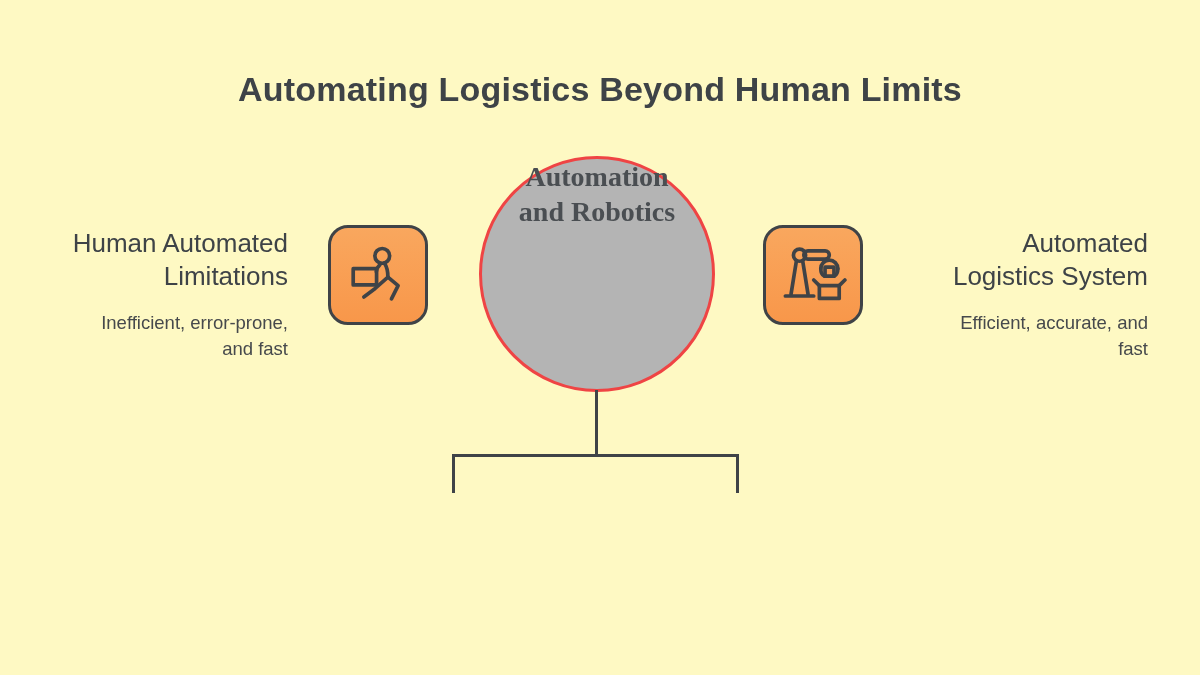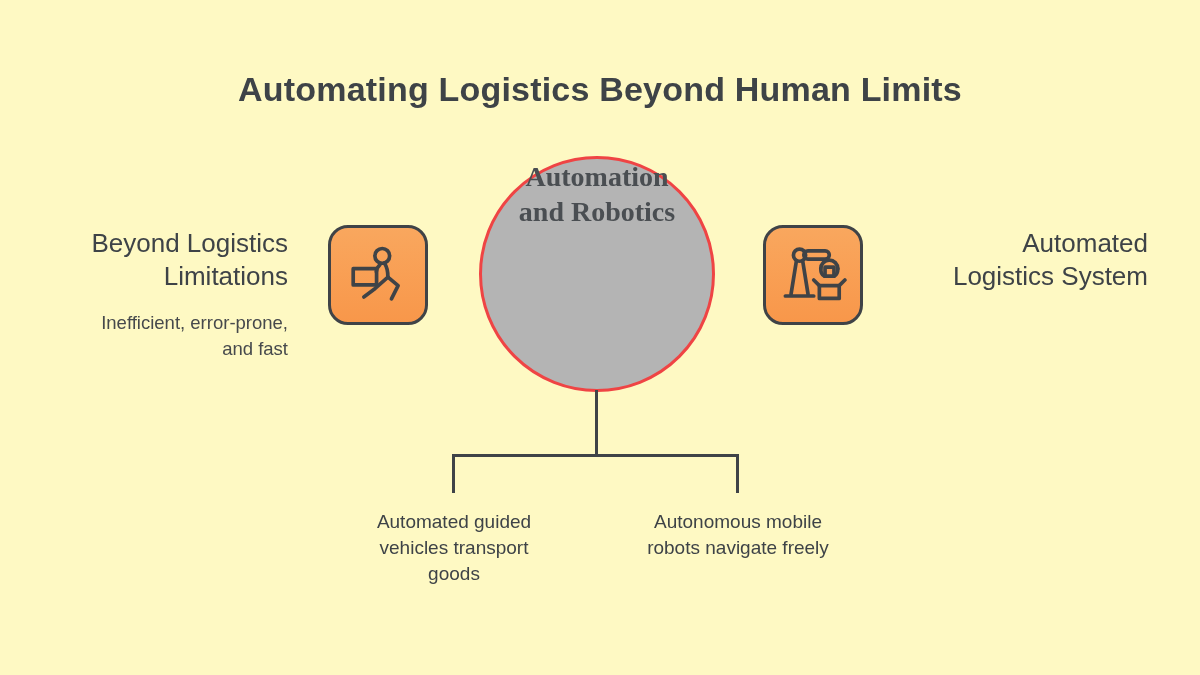--- a/index.html
+++ b/index.html
@@ -106,21 +106,21 @@
   .branch-label.second { left: 627px; width: 222px; }
 </style>
 </head>
 <body>
 
 <div class="canvas">
 
   <h1 class="title">Automating Logistics Beyond Human Limits</h1>
 
   <div class="side-text left">
-    <div class="side-heading preline">Beyond Logistics
+    <div class="side-heading preline">Human Automated
 Limitations</div>
     <div class="side-desc preline">Inefficient, error-prone,
 and fast</div>
   </div>
 
   <div class="icon-card left">
     <svg viewBox="0 0 48 48" aria-hidden="true">
       <g class="icon-stroke">
         <circle cx="27" cy="10.5" r="5.2"></circle>
         <rect x="6.5" y="19.5" width="16.5" height="11.5"></rect>
@@ -152,26 +152,23 @@
         <path d="M28.5,31.5 L42.5,31.5 L42.5,40.5 L28.5,40.5 Z"></path>
         <path d="M28.5,31.5 L24.5,27.5"></path>
         <path d="M42.5,31.5 L46.5,27.5"></path>
       </g>
     </svg>
   </div>
 
   <div class="side-text right">
     <div class="side-heading preline">Automated
 Logistics System</div>
+    <div class="side-desc preline">Efficient, accurate, and
+fast</div>
   </div>
 
   <div class="line stem"></div>
   <div class="line hbar"></div>
   <div class="line drop-l"></div>
   <div class="line drop-r"></div>
 
-  <div class="branch-label first preline">Automated guided
-vehicles transport
-goods</div>
-  <div class="branch-label second preline">Autonomous mobile
-robots navigate freely</div>
 
 </div>
 
 </body></html>

